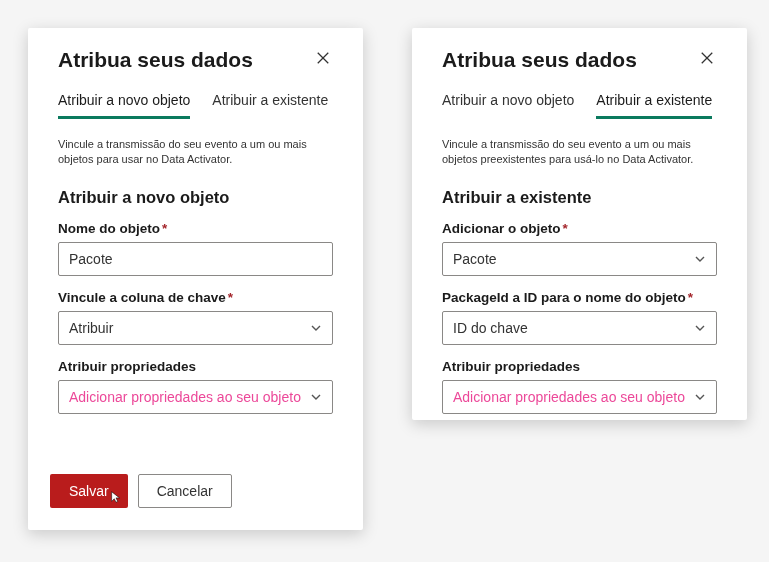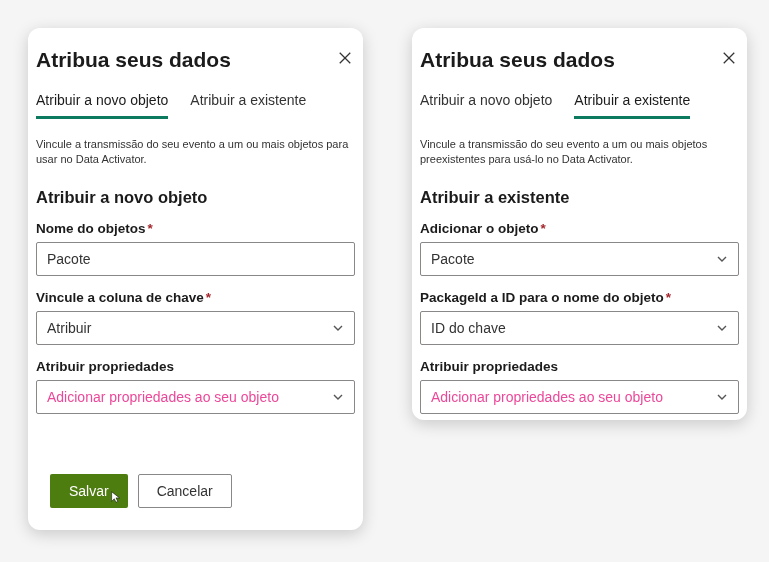--- a/index.html
+++ b/index.html
@@ -10,23 +10,23 @@
   body {
     font-family: "Segoe UI", -apple-system, sans-serif;
     background: #f5f5f5;
     width: 769px;
     height: 562px;
     position: relative;
   }
   .panel {
     position: absolute;
     background: #ffffff;
-    border-radius: 12px;
+    border-radius: 2px;
     box-shadow: 0 4px 16px rgba(0,0,0,0.18);
-    padding: 20px 8px;
+    padding: 20px 30px;
   }
   .panel-left {
     left: 28px;
     top: 28px;
     width: 335px;
     height: 502px;
   }
   .panel-right {
     left: 412px;
     top: 28px;
@@ -155,21 +155,21 @@
     padding: 0 18px;
     border-radius: 2px;
     font-size: 14px;
     cursor: pointer;
     display: inline-flex;
     align-items: center;
     justify-content: center;
     border: 1px solid transparent;
   }
   .btn-primary {
-    background: #4d7c0f;
+    background: #b91c1c;
     color: #fff;
     position: relative;
   }
   .btn-secondary {
     background: #fff;
     color: #333;
     border: 1px solid #8a8886;
   }
   .cursor-icon {
     position: absolute;
@@ -198,21 +198,21 @@
     <div class="tab active">Atribuir a novo objeto</div>
     <div class="tab">Atribuir a existente</div>
   </div>
 
   <div class="desc">Vincule a transmissão do seu evento a um ou mais objetos para usar no Data Activator.</div>
 
   <div class="section-title">Atribuir a novo objeto</div>
 
   <div class="field">
     <div class="field-label">
-      <span>Nome do objetos</span><span class="req">*</span>
+      <span>Nome do objeto</span><span class="req">*</span>
     </div>
     <input class="text-input" type="text" value="Pacote" style="">
   </div>
 
   <div class="field">
     <div class="field-label">
       <span>Vincule a coluna de chave</span><span class="req">*</span>
     </div>
     <div class="select">
       <span>Atribuir</span>

